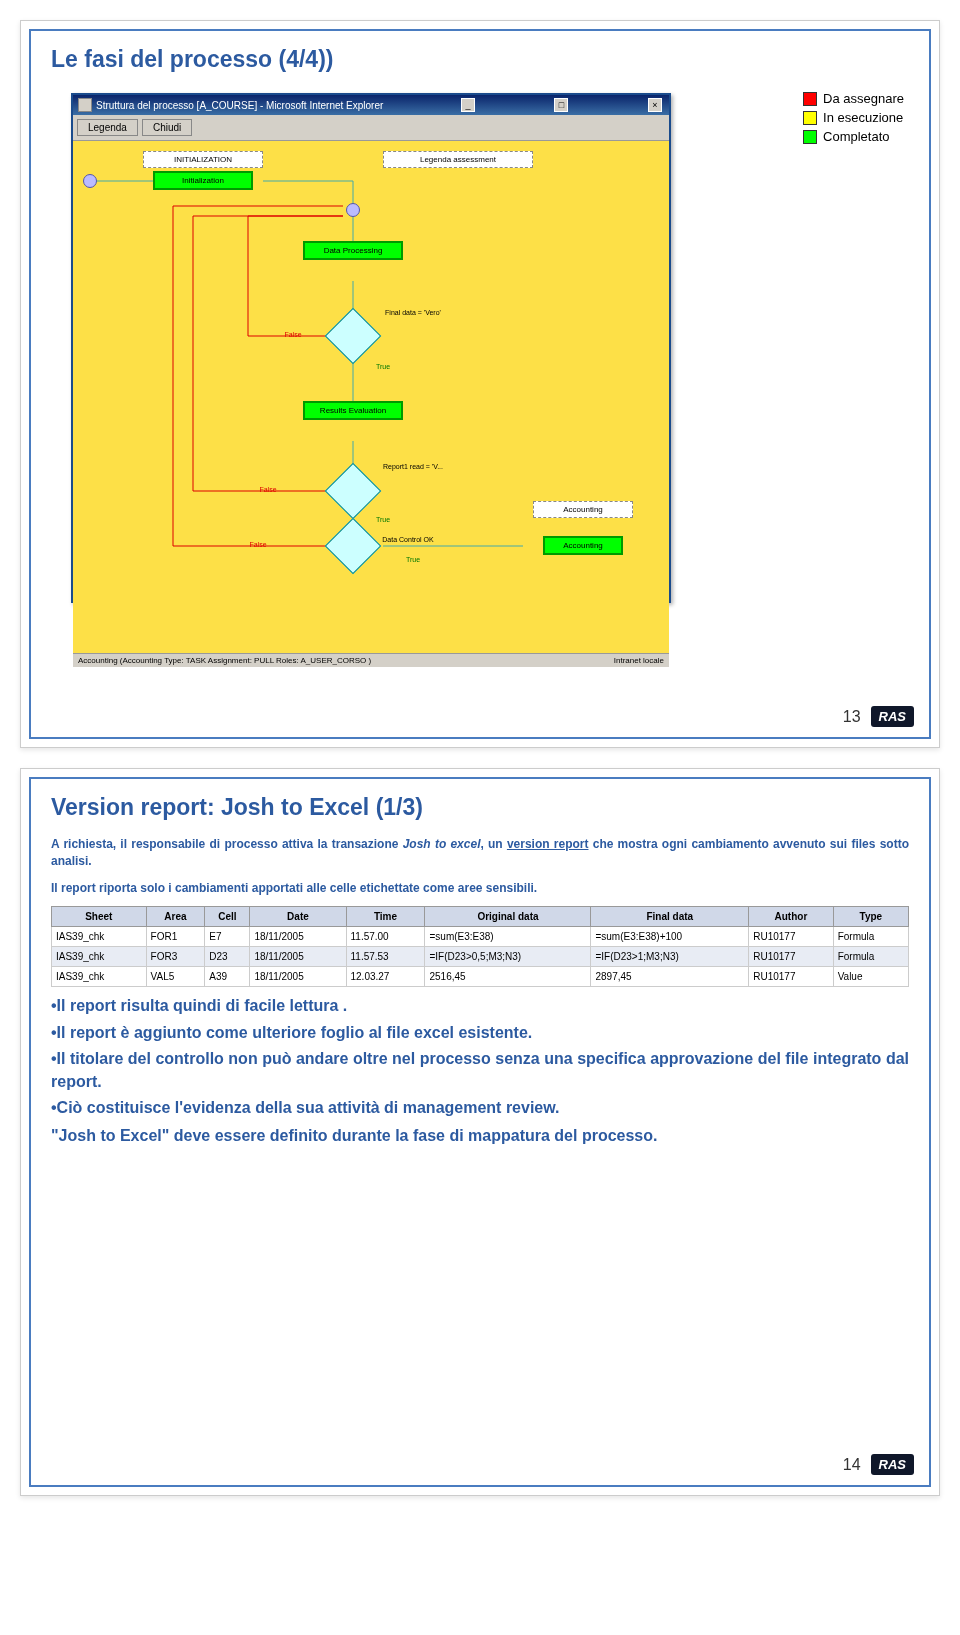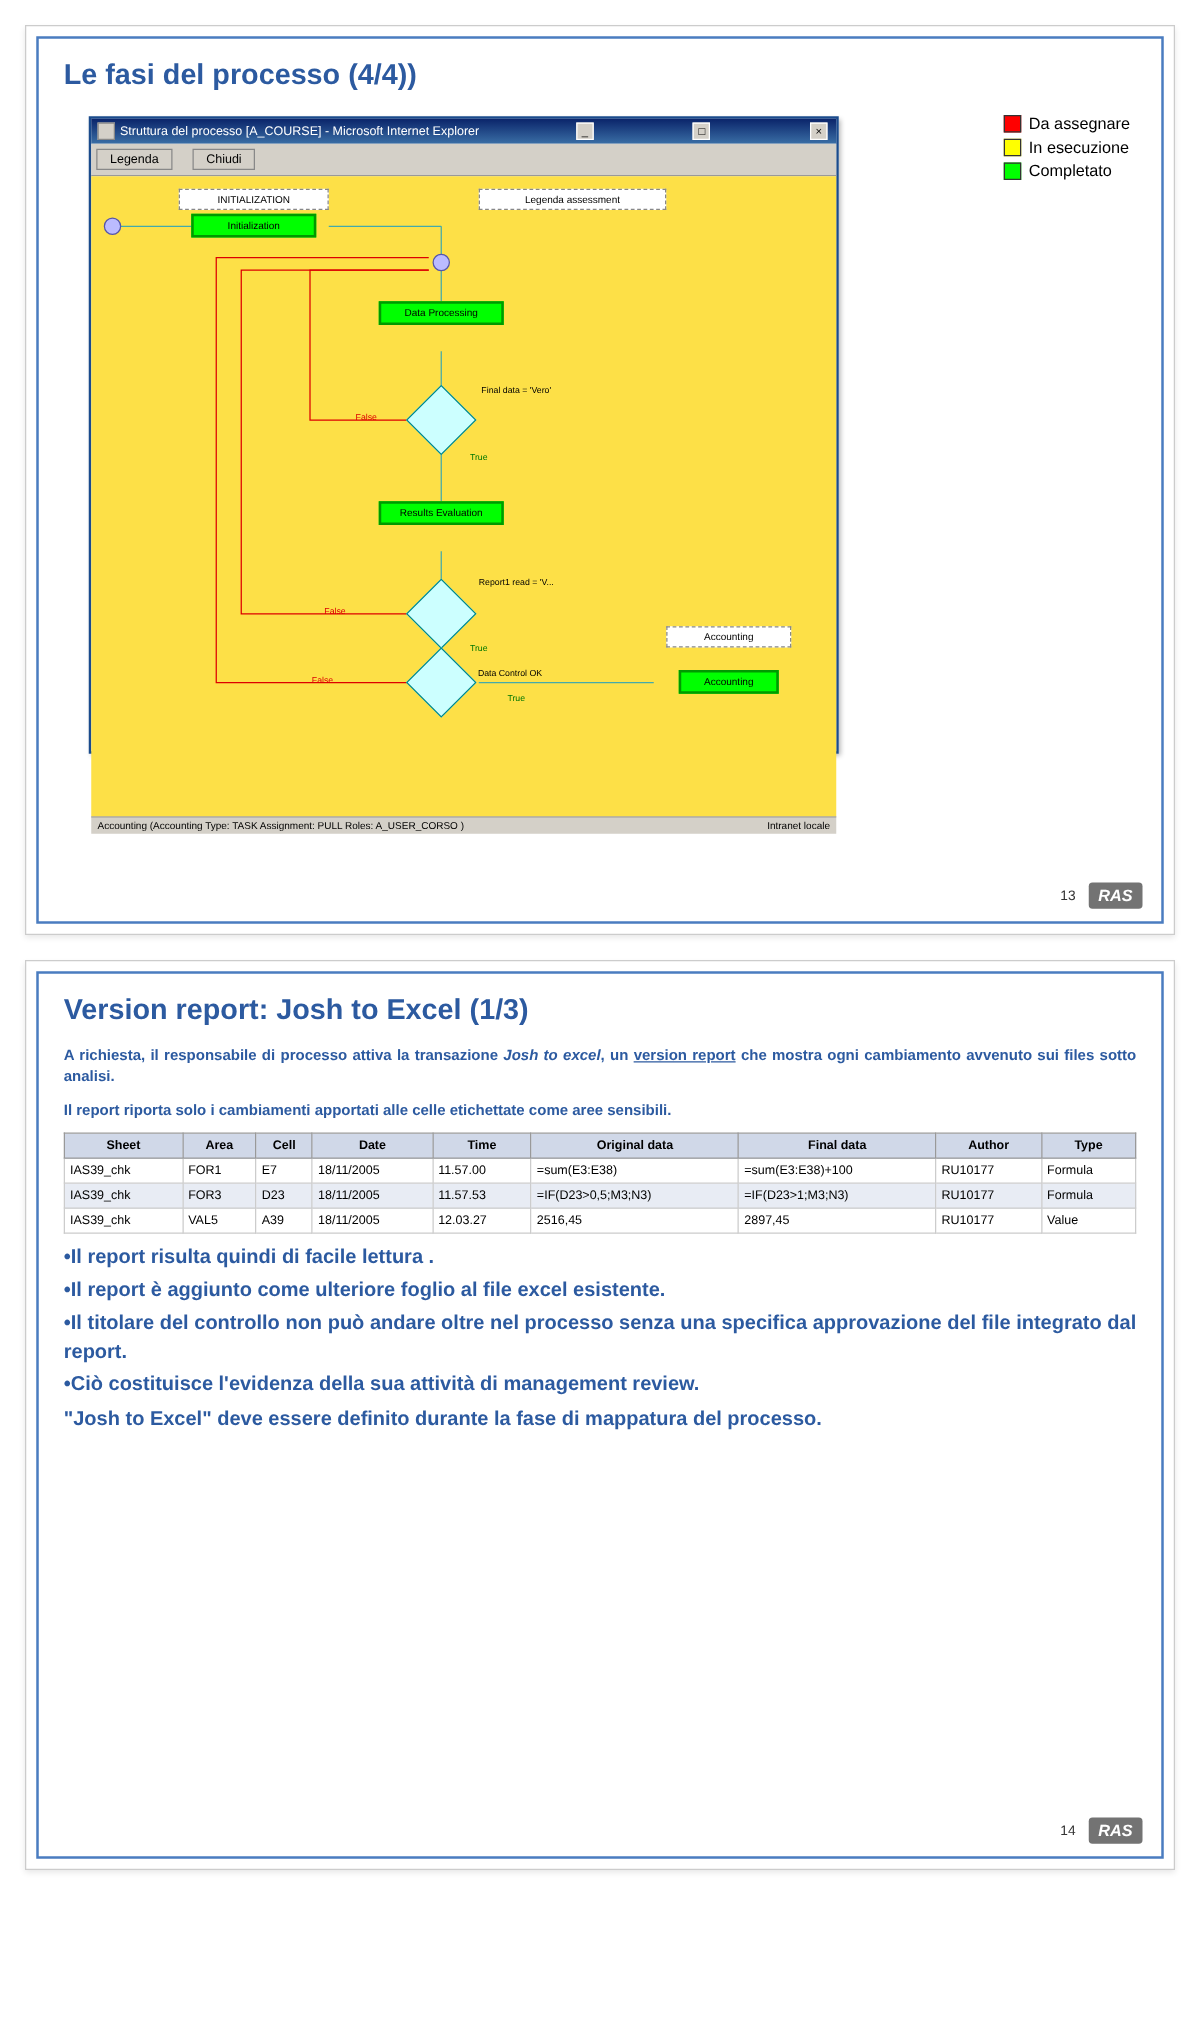--- a/index.html
+++ b/index.html
@@ -10,32 +10,32 @@
 .legend-box{position:absolute;top:60px;right:25px;font-size:13px}
 .legend-item{display:flex;align-items:flex-end;margin-bottom:4px}
 .legend-sw{width:14px;height:14px;border:1px solid #333;margin-right:6px}
 .sw-red{background:#f00}
 .sw-yel{background:#ff0}
 .sw-grn{background:#0f0}
 .flowchart-window{width:600px;height:510px;background:#fff;border:2px solid #1a4b8c;margin-top:20px;margin-left:20px;box-shadow:2px 2px 4px rgba(0,0,0,0.3)}
 .win-title{background:linear-gradient(#0a246a,#3a6ea5);color:#fff;font-size:10px;padding:3px 5px;display:flex;align-items:center}
 .win-title-icon{width:14px;height:14px;background:#d4d0c8;margin-right:4px;border:1px solid #888}
 .win-close{margin-left:auto;width:14px;height:14px;background:#d4d0c8;border:1px solid #fff;font-size:9px;text-align:center;line-height:12px;color:#000;margin-right:2px}
-.win-toolbar{background:#d4d0c8;padding:4px;display:flex;gap:16px;border-bottom:1px solid #999}
+.win-toolbar{background:#d4d0c8;padding:4px;display:flex;gap:4px;border-bottom:1px solid #999}
 .win-btn{background:#d4d0c8;border:1px solid #888;padding:2px 10px;font-size:10px;cursor:pointer}
 .win-canvas{position:relative;height:512px;background:#fde047;overflow:hidden}
 .fc-box{position:absolute;background:#0f0;border:1px solid #060;font-size:8px;padding:3px 8px;text-align:center}
 .fc-box.big{background:#0f0;border:2px solid #090}
 .fc-diamond{position:absolute;width:40px;height:40px;background:#cff;border:1px solid #088;transform:rotate(45deg)}
 .fc-dia-label{position:absolute;font-size:7px;text-align:center;width:80px}
 .fc-node{position:absolute;width:14px;height:14px;background:#bbf;border:1px solid #55a;border-radius:50%}
 .win-status{background:#d4d0c8;padding:2px 5px;font-size:8px;display:flex;border-top:1px solid #999}
 .footer-area{position:absolute;bottom:10px;right:15px;display:flex;align-items:center;gap:10px}
-.page-num{font-size:11px;color:#333}
-.ras-logo{background:#737373;color:#fff;font-size:13px;font-weight:bold;font-style:italic;padding:3px 8px;border-radius:3px}
+.page-num{font-size:16px;color:#333}
+.ras-logo{background:#0f172a;color:#fff;font-size:13px;font-weight:bold;font-style:italic;padding:3px 8px;border-radius:3px}
 
 .body-text{color:#2c5aa0;font-size:12px;font-weight:bold;line-height:1.4;text-align:justify;margin-bottom:10px}
 .body-text .ul{text-decoration:underline}
 .body-text .it{font-style:italic}
 .tbl{width:100%;border-collapse:collapse;font-size:10px;margin:8px 0}
 .tbl th{background:#d0d8e8;font-weight:bold;padding:4px;border:1px solid #999;text-align:center}
 .tbl td{padding:4px;border:1px solid #ccc;text-align:left}
 .tbl tr:nth-child(even) td{background:#e8ecf4}
 .bullets{color:#2c5aa0;font-size:16px;font-weight:bold;line-height:1.4;text-align:justify}
 .bullets div{margin-bottom:4px}

